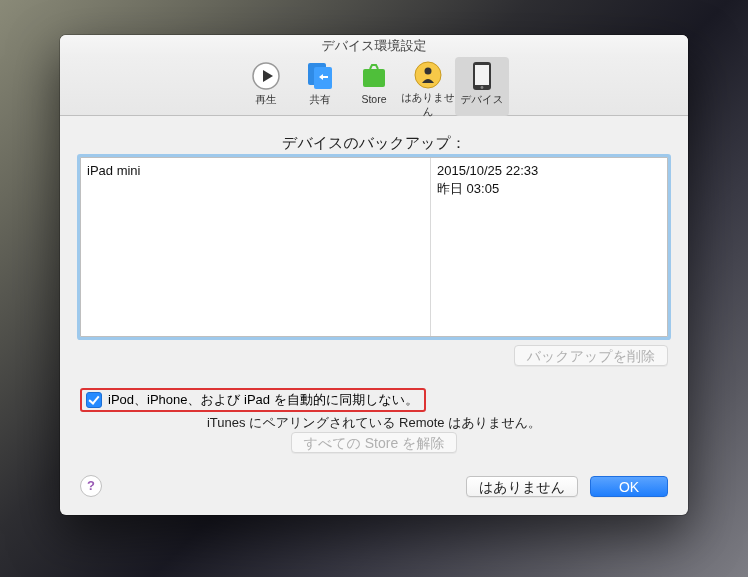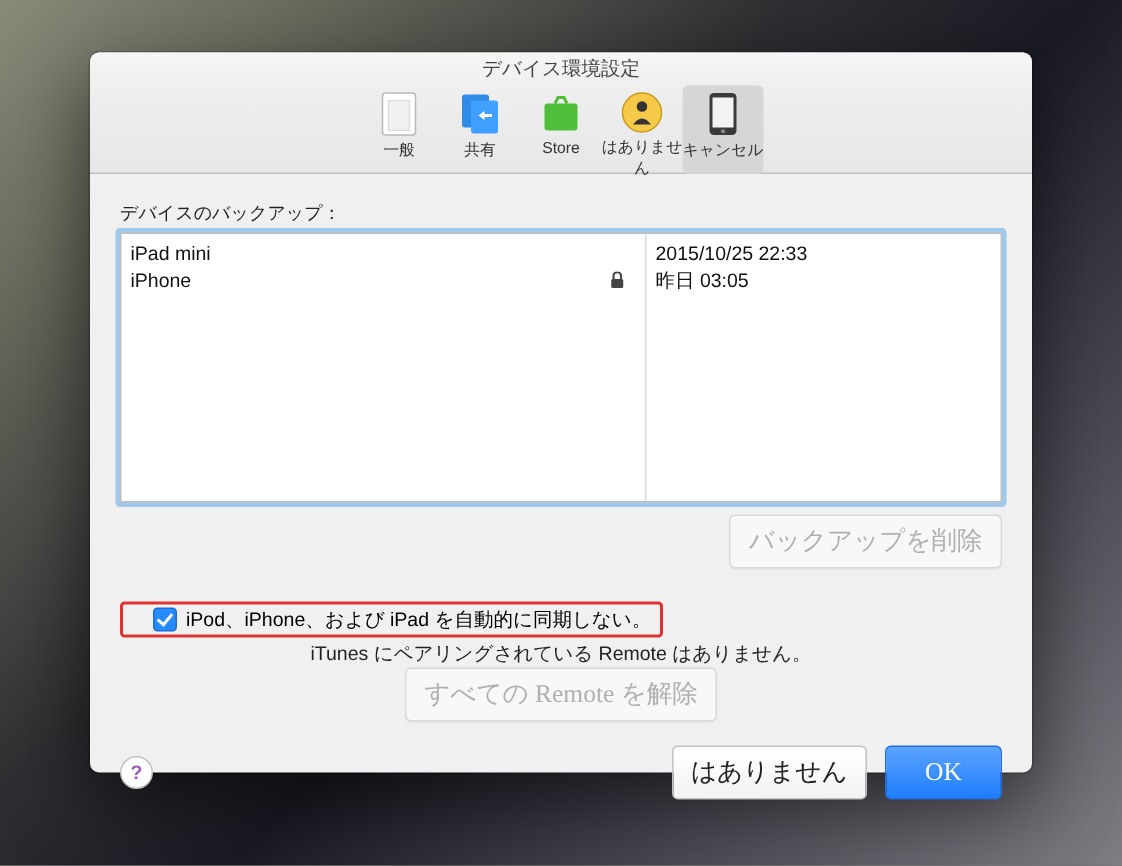--- a/index.html
+++ b/index.html
@@ -45,66 +45,65 @@
   }
   .tb-item.selected { background:#d6d6d6; }
   .tb-icon {
     width:32px; height:32px; margin-bottom:1px;
     display:flex; align-items:center; justify-content:center;
   }
   .content {
     flex:1; padding:18px 20px 16px 20px;
     display:flex; flex-direction:column;
   }
-  .section-label { font-size:12px; color:#222; margin-bottom:4px; }
+  .section-label { font-size:15px; color:#222; margin-bottom:4px;text-align:center; }
   .backup-box {
     border:1px solid #bfbfbf; background:#fff;
     height:178px;
     box-shadow:0 0 0 3px #9ec9ec;
     border-radius:1px;
     display:flex;
     overflow:hidden;
   }
   .backup-col-left {
     flex:1; border-right:1px solid #d9d9d9;
     padding:4px 6px;
   }
   .backup-col-right {
     width:224px; padding:4px 6px;
   }
   .backup-row {
     height:18px; line-height:18px; font-size:13px; color:#111;
-    display:flex; align-items:center;
+    display:flex; 
   }
   .lock-col { width:18px; text-align:center; }
   .btn-row { display:flex; justify-content:flex-end; margin-top:8px; }
   .btn {
-    height:36px; line-height:20px;
+    height:21px; line-height:20px;
     padding:0 12px;
-    font-size:17px;
+    font-size:14px;
     background:linear-gradient(#ffffff,#f3f3f3);
     border:1px solid #c2c2c2;
     border-radius:4px;
     color:#222;
     min-width:110px;
     text-align:center;
     box-shadow:0 1px 0 rgba(0,0,0,0.04);
-    font-family:Liberation Serif, serif;
   }
   .btn[disabled]{ color:#b0b0b0; border-color:#d8d8d8; background:#f8f8f8;}
   .check-line {
     display:flex; align-items:center; gap:6px;
     margin-top:24px;
     height:20px;
     font-size:13px;
   }
   .highlight-box {
     display:inline-flex; align-items:center; gap:6px;
     border:2px solid #d33; border-radius:3px;
-    padding:1px 6px 1px 20px;
+    padding:1px 6px 1px 4px;
   }
   .checkbox {
     width:14px; height:14px; border-radius:3px;
     background:#268bff;
     border:1px solid #1d6fd4;
     position:relative;
     flex-shrink:0;
   }
   .checkbox::after{
     content:""; position:absolute; left:3.5px; top:0.5px;
@@ -136,26 +135,26 @@
 </head>
 <body>
 
 <div class="desktop">
   <div class="window">
     <div class="titlebar">デバイス環境設定</div>
 
     <div class="toolbar">
       <div class="tb-item">
         <div class="tb-icon">
-          <svg width="28" height="30" viewBox="0 0 28 30">
-              <rect x="3" y="1" width="22" height="28" rx="2" fill="#fff" stroke="#b9b9b9"></rect>
-              <rect x="7" y="6" width="14" height="20" fill="#f1f1f1" stroke="#ddd"></rect>
-            </svg>
-        </div>
-        <span>一般</span>
+          <svg width="30" height="30" viewBox="0 0 30 30">
+              <circle cx="15" cy="15" r="13" fill="#fff" stroke="#999" stroke-width="1.5"></circle>
+              <polygon points="12,9 22,15 12,21" fill="#333"></polygon>
+            </svg>
+        </div>
+        <span>再生</span>
       </div>
       <div class="tb-item">
         <div class="tb-icon">
           <svg width="30" height="30" viewBox="0 0 30 30">
               <rect x="3" y="2" width="18" height="22" rx="2" fill="#2f8be6"></rect>
               <rect x="9" y="6" width="18" height="22" rx="2" fill="#3fa0ff"></rect>
               <path d="M14 16 l4 3 v-2 h5 v-2 h-5 v-2 z" fill="#fff"></path>
             </svg>
         </div>
         <span>共有</span>
@@ -180,63 +179,54 @@
         <span>はありません</span>
       </div>
       <div class="tb-item selected">
         <div class="tb-icon">
           <svg width="20" height="30" viewBox="0 0 20 30">
               <rect x="1" y="1" width="18" height="28" rx="3" fill="#3a3a3a"></rect>
               <rect x="3" y="4" width="14" height="20" fill="#f3f3f3"></rect>
               <circle cx="10" cy="26.5" r="1.4" fill="#888"></circle>
             </svg>
         </div>
-        <span>キャンセル</span>
+        <span>デバイス</span>
       </div>
     </div>
 
     <div class="content">
       <div class="section-label">デバイスのバックアップ：</div>
 
       <div class="backup-box">
         <div class="backup-col-left">
           <div class="backup-row">
             <span style="flex:1">iPad mini</span>
             <span class="lock-col"></span>
           </div>
-          <div class="backup-row">
-            <span style="flex:1">iPhone</span>
-            <span class="lock-col">
-              <svg width="11" height="12" viewBox="0 0 11 12">
-                  <rect x="1.5" y="5" width="8" height="6" rx="1" fill="#444"></rect>
-                  <path d="M3 5 v-2 a2.5 2.5 0 0 1 5 0 v2" fill="none" stroke="#444" stroke-width="1.4"></path>
-                </svg>
-            </span>
-          </div>
         </div>
         <div class="backup-col-right">
           <div class="backup-row">2015/10/25 22:33</div>
           <div class="backup-row">昨日 03:05</div>
         </div>
       </div>
 
       <div class="btn-row">
         <button class="btn" disabled="">バックアップを削除</button>
       </div>
 
       <div class="check-line">
         <span class="highlight-box">
           <span class="checkbox"></span>
           <span>iPod、iPhone、および iPad を自動的に同期しない。</span>
         </span>
       </div>
 
       <div class="info-line">
         <span style="flex:1">iTunes にペアリングされている Remote はありません。</span>
-        <button class="btn" disabled="" style="min-width:150px">すべての Remote を解除</button>
+        <button class="btn" disabled="" style="min-width:150px">すべての Store を解除</button>
       </div>
     </div>
 
     <div class="footer">
       <div class="help">?</div>
       <div class="spacer"></div>
       <button class="btn" style="min-width:86px">はありません</button>
       <button class="btn btn-default">OK</button>
     </div>
   </div>

